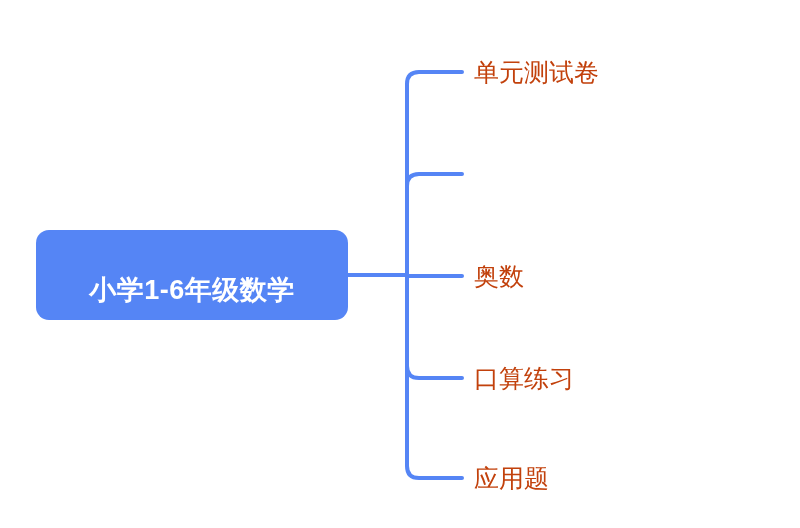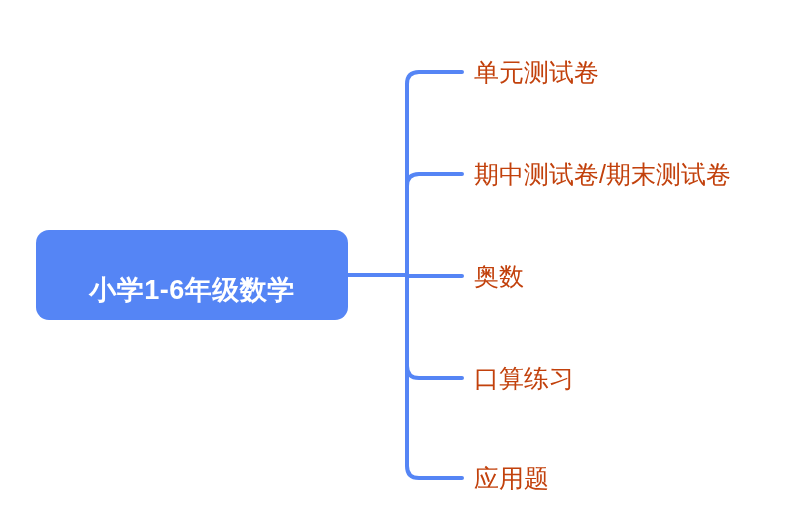--- a/index.html
+++ b/index.html
@@ -80,21 +80,20 @@
 
     <path d="M 407 466 Q 407 478 419 478 L 462 478" fill="none" stroke="#5585f5" stroke-width="4" stroke-linecap="round"></path>
   </svg>
 
   <div class="root-node">
     <span class="root-label">小学1-6年级数学</span>
   </div>
 
   <div class="branch-label" style="top:72px;">单元测试卷</div>
 
-  <div class="branch-label" style="top:174px;">期中测试卷/期末测试卷</div>
 
   <div class="branch-label" style="top:276px;">奥数</div>
 
   <div class="branch-label" style="top:478px;">应用题</div>
 
   <div class="branch-label" style="top:378px;">口算练习</div>
 
 </div>
 
 </body></html>

